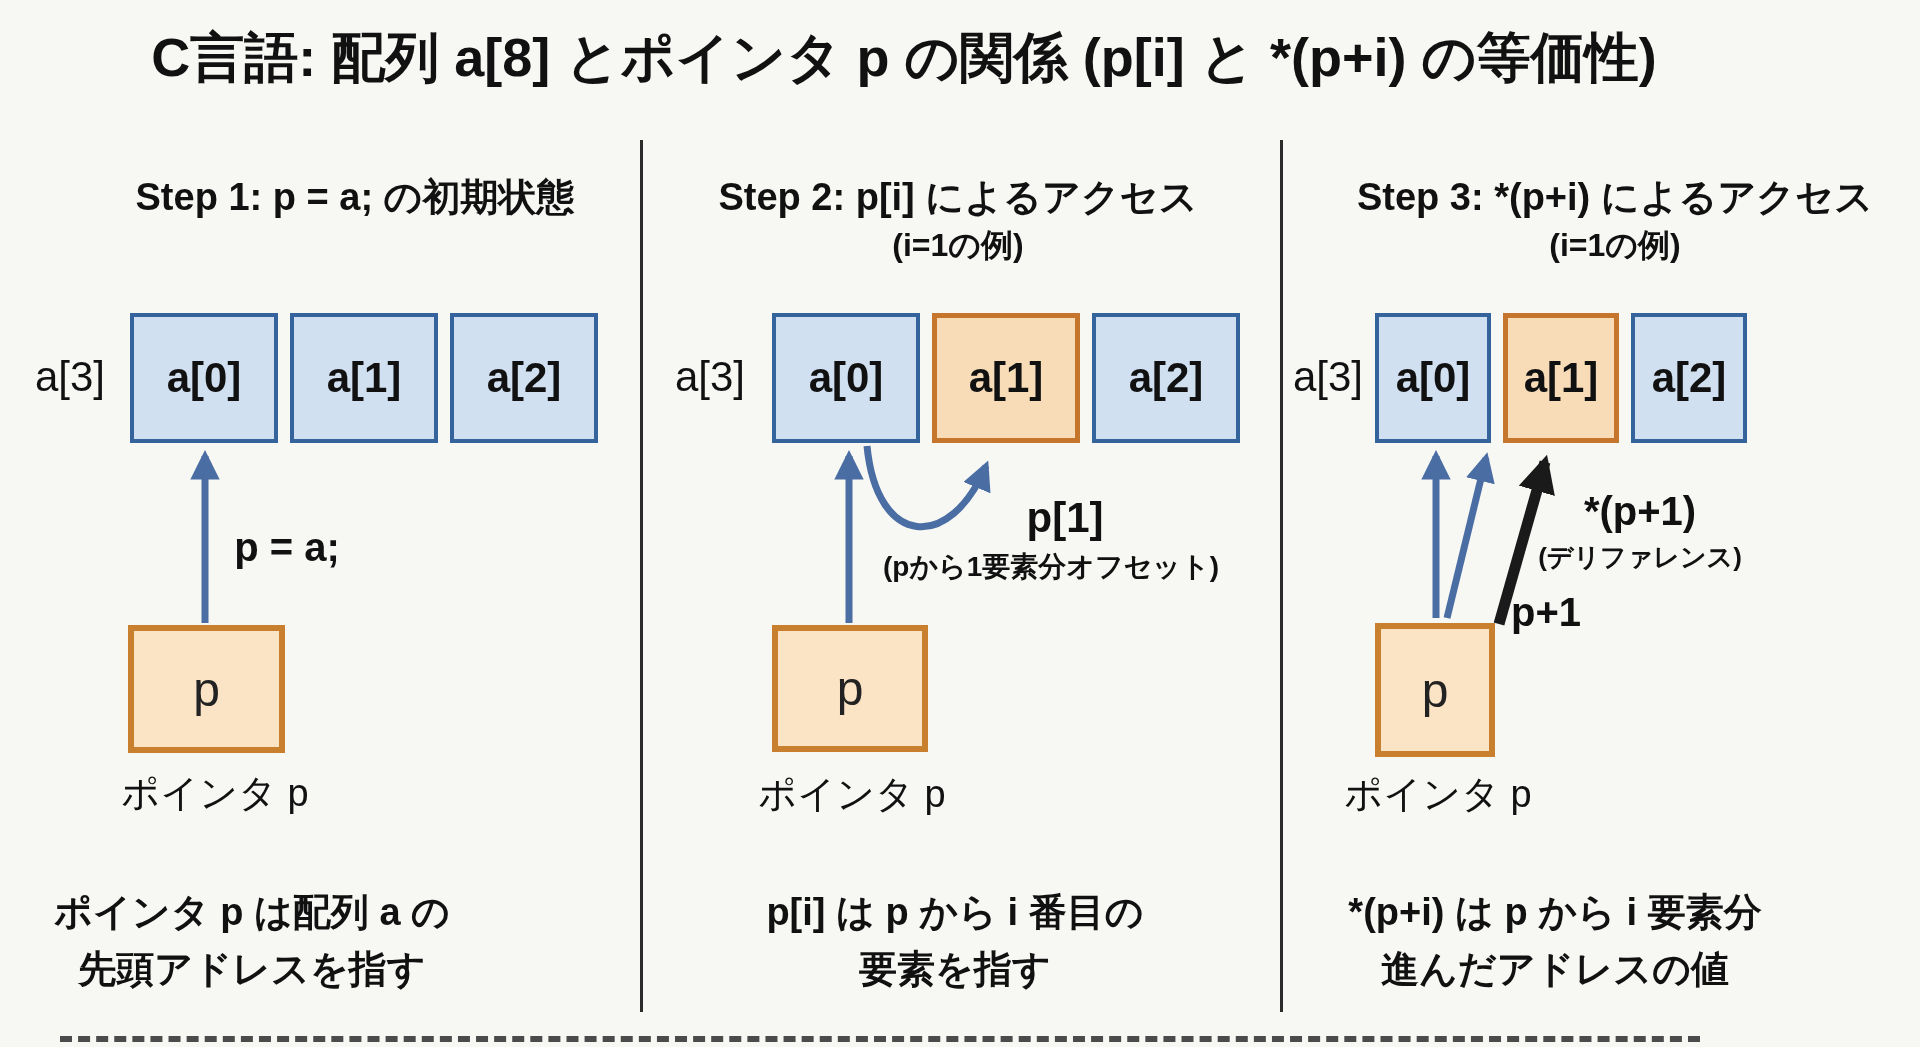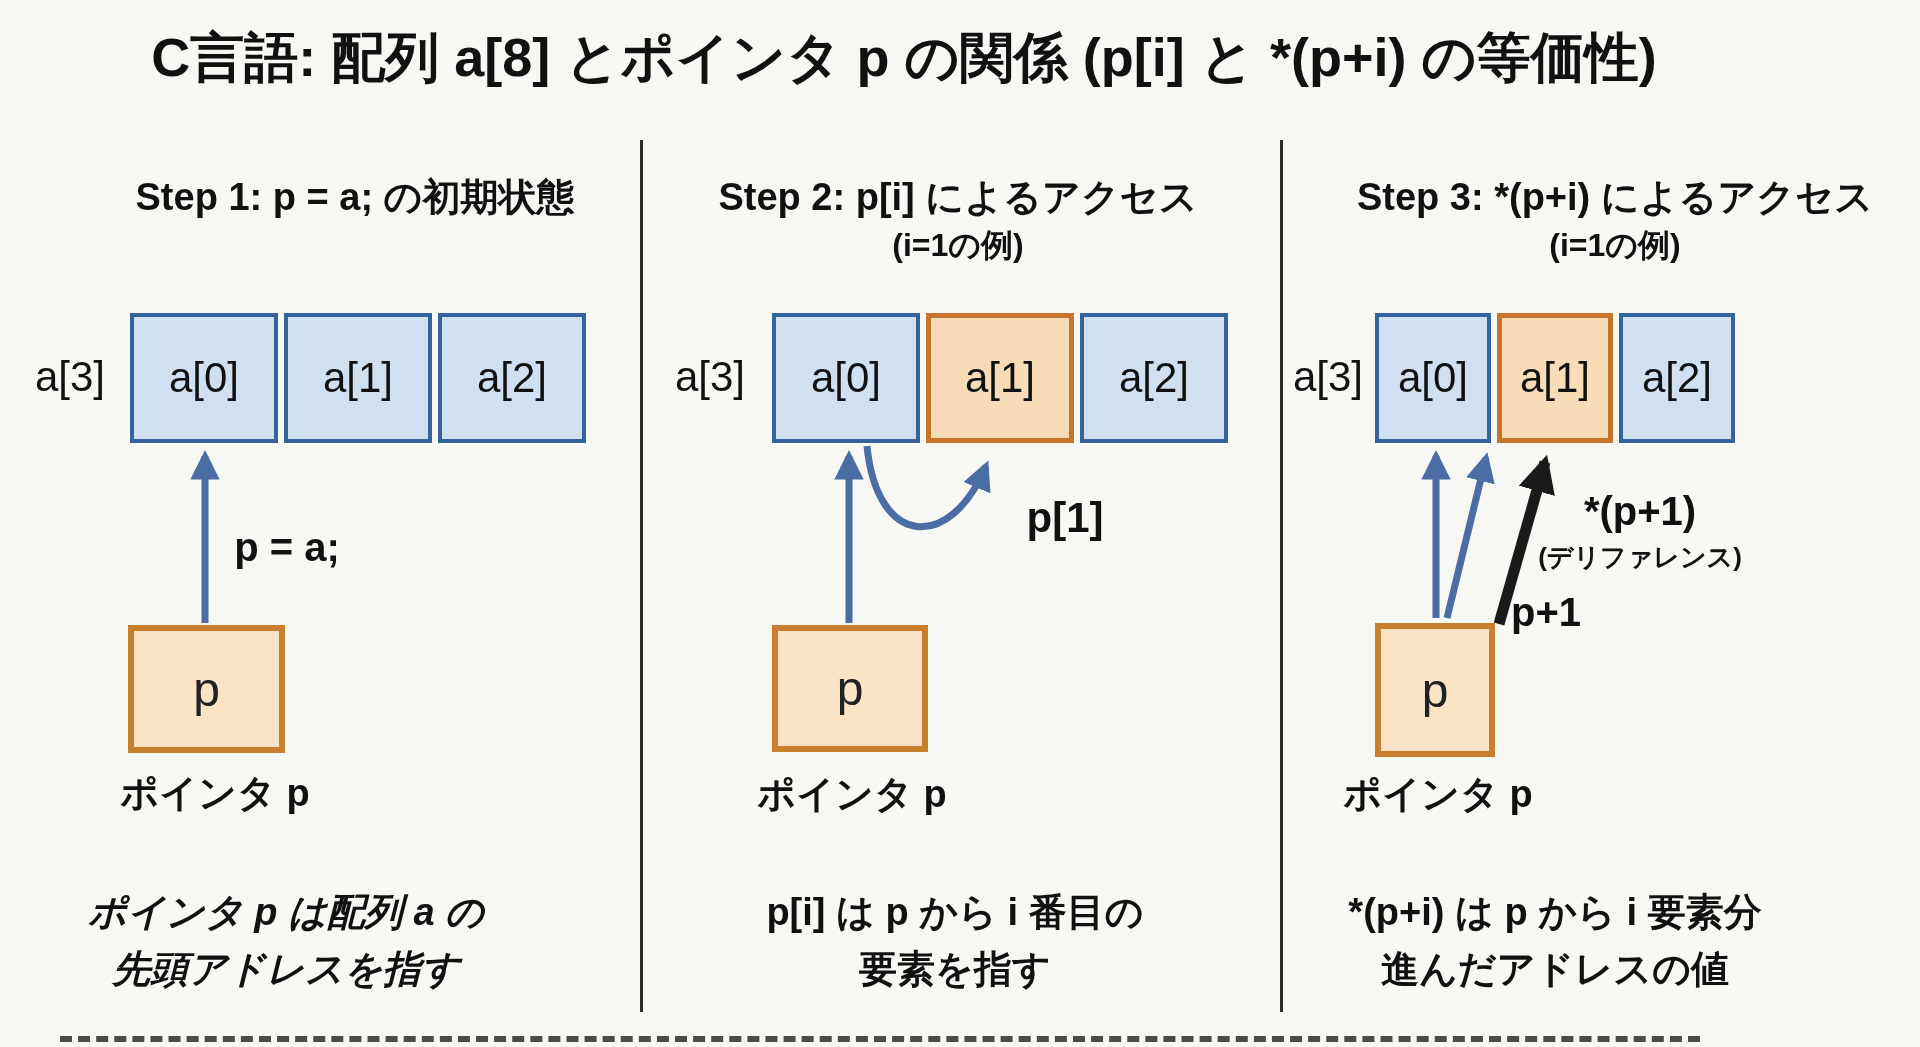--- a/index.html
+++ b/index.html
@@ -9,21 +9,21 @@
     font-family:"Liberation Sans","DejaVu Sans",sans-serif;
   }
   .abs{position:absolute;white-space:nowrap;}
   .cx{transform:translateX(-50%);}
   .cxy{transform:translate(-50%,-50%);}
   .title{font-size:54px;font-weight:bold;letter-spacing:0px;}
   .step-header{font-size:38px;font-weight:bold;}
   .step-subheader{font-size:32px;font-weight:bold;}
   .divider{position:absolute;top:140px;width:3px;height:872px;background:#2b2b2b;}
   .array-label{font-size:42px;}
-  .array{position:absolute;display:flex;gap:6px;}
+  .array{position:absolute;display:flex;gap:12px;font-weight:bold;}
   .cell{
     box-sizing:border-box;height:130px;
     background:#d0e0f1;border:4px solid #35639b;
     display:flex;align-items:center;justify-content:center;
     font-size:42px;color:#111;
   }
   .cell.w148{width:148px;}
   .cell.w116{width:116px;}
   .cell.hl{background:#f8dcb8;border:5px solid #c5752c;}
   .pbox{
@@ -31,21 +31,21 @@
     background:#fbe4c6;border:6px solid #c8802f;
     display:flex;align-items:center;justify-content:center;
     font-size:48px;color:#222;
   }
   .assign-label{font-size:40px;font-weight:bold;}
   .access-label{font-size:42px;font-weight:bold;}
   .access-note{font-size:28px;font-weight:bold;}
   .deref-label{font-size:40px;font-weight:bold;}
   .deref-note{font-size:26px;font-weight:bold;}
   .offset-label{font-size:40px;font-weight:bold;}
-  .pointer-caption{font-size:38px;font-weight:bold;}
+  .pointer-caption{font-size:38px;font-weight:normal;}
   .desc{font-size:38px;font-weight:bold;text-align:center;line-height:57px;}
   .arrows{position:absolute;left:0;top:0;z-index:1;}
   .layer2{z-index:2;}
   .dashes{
     position:absolute;left:60px;top:1036px;width:1640px;height:0;
     border-top:6px dashed #2e2e2e;opacity:.85;
   }
 </style>
 </head>
 <body>
@@ -83,37 +83,38 @@
     <div class="cell w148">a[1]</div>
     <div class="cell w148">a[2]</div>
   </div>
 
   <div class="abs cxy assign-label layer2" style="left:287px;top:547px;">p = a;</div>
 
   <div class="pbox layer2" style="left:128px;top:625px;width:157px;height:128px;">p</div>
 
   <div class="abs cxy pointer-caption layer2" style="left:215px;top:793px;">ポインタ p</div>
 
-  <div class="abs cx desc layer2" style="left:286px;top:884px;font-style:italic;">
+  <div class="abs cx desc layer2" style="left:252px;top:884px;">
     <div>ポインタ p は配列 a の</div>
     <div>先頭アドレスを指す</div>
   </div>
 
   <div class="abs cx step-header layer2" style="left:958px;top:172px;">Step 2: p[i] によるアクセス</div>
   <div class="abs cx step-subheader layer2" style="left:958px;top:224px;">(i=1の例)</div>
 
   <div class="abs cxy array-label layer2" style="left:710px;top:377px;">a[3]</div>
 
   <div class="array layer2" style="left:772px;top:313px;">
     <div class="cell w148">a[0]</div>
     <div class="cell w148 hl">a[1]</div>
     <div class="cell w148">a[2]</div>
   </div>
 
   <div class="abs cxy access-label layer2" style="left:1065px;top:518px;">p[1]</div>
+  <div class="abs cxy access-note layer2" style="left:1051px;top:567px;">(pから1要素分オフセット)</div>
 
   <div class="pbox layer2" style="left:772px;top:625px;width:156px;height:127px;">p</div>
 
   <div class="abs cxy pointer-caption layer2" style="left:852px;top:794px;">ポインタ p</div>
 
   <div class="abs cx desc layer2" style="left:955px;top:884px;">
     <div>p[i] は p から i 番目の</div>
     <div>要素を指す</div>
   </div>
 

